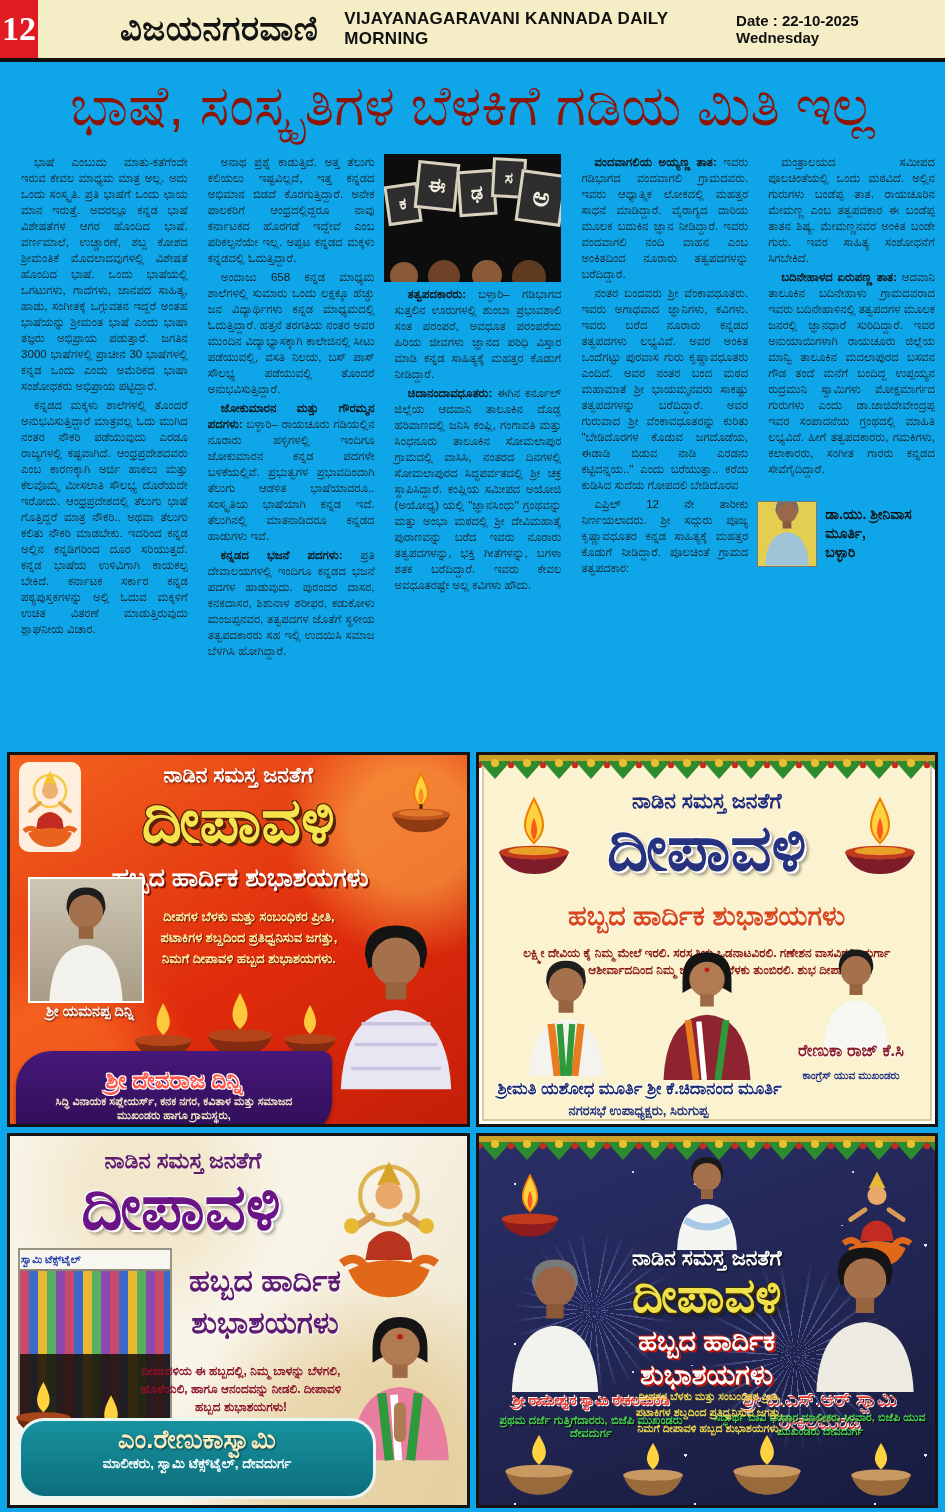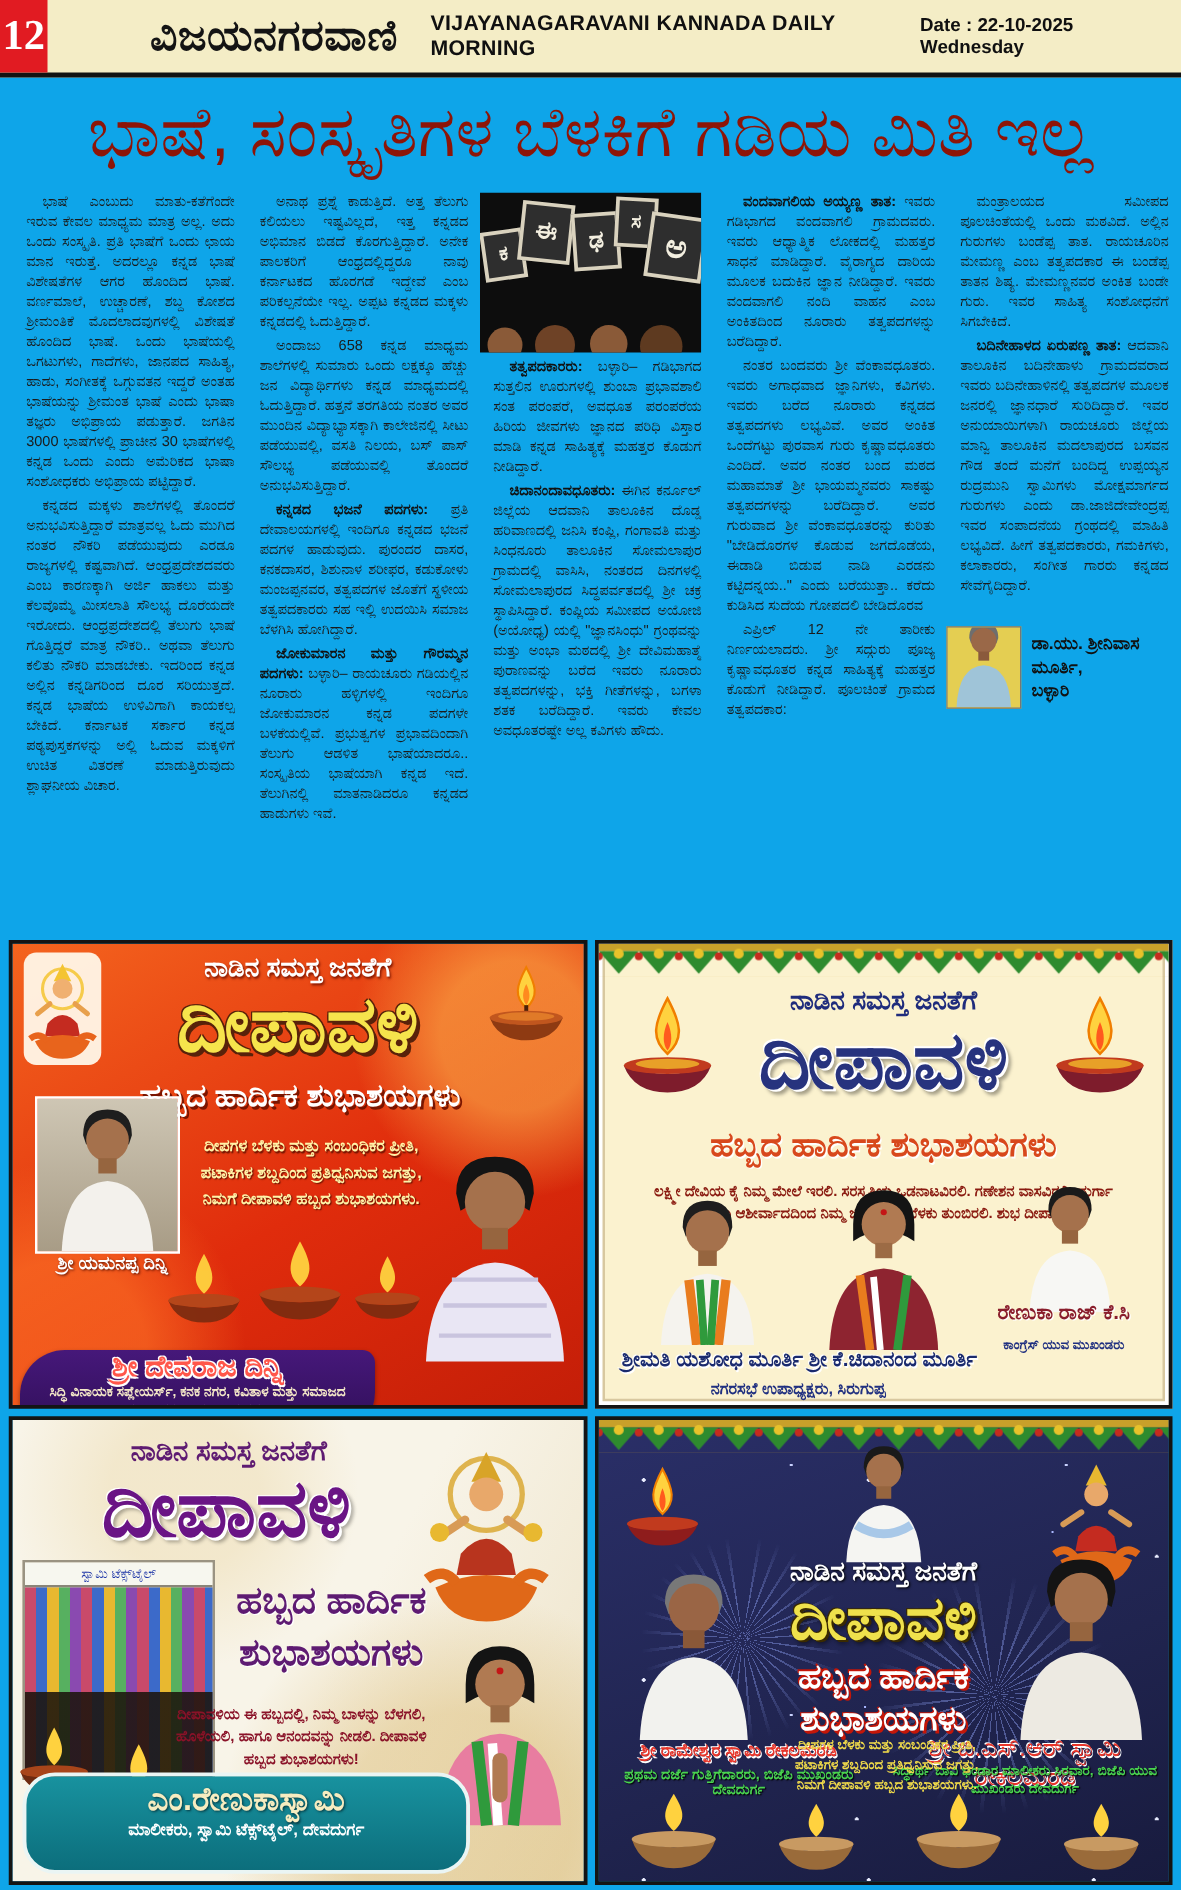--- a/index.html
+++ b/index.html
@@ -36,21 +36,21 @@
   
   .ad1{background:
       radial-gradient(circle at 88% 20%,rgba(255,190,80,.55) 0 60px,transparent 130px),
       radial-gradient(circle at 8% 88%,rgba(255,120,40,.6) 0 70px,transparent 150px),
       linear-gradient(150deg,#F4641E 0%,#E02C0C 55%,#C41E08 100%);}
   .ad1 .greeting{position:absolute;top:8px;left:0;width:100%;font-size:21px;font-weight:bold;color:#fff;text-shadow:1px 1px 2px #7a1500;}
   .ad1 .title{position:absolute;top:30px;left:0;width:100%;font-size:62px;font-weight:800;color:#F6E44C;text-shadow:3px 3px 0 #58220a,-1px -1px 0 #58220a,1px -1px 0 #58220a,-1px 1px 0 #58220a;}
   .ad1 .subtitle{position:absolute;top:108px;left:30px;width:400px;font-size:25px;font-weight:bold;color:#fff;text-shadow:2px 2px 0 #7a1500;}
   .ad1 .plabel{position:absolute;top:248px;left:0;width:160px;font-size:14.5px;font-weight:bold;color:#fff;text-shadow:1px 1px 2px #5a1000;text-align:center;}
   .ad1 .message{position:absolute;top:152px;left:148px;width:182px;font-size:13px;font-weight:bold;color:#FFF3A8;line-height:1.6;text-align:center;text-shadow:1px 1px 1px #6a1200;}
-  .ad1 .ribbon{position:absolute;left:6px;top:296px;width:284px;height:70px;background:linear-gradient(#46187A,#2E0E55);border-radius:36px 10px 36px 10px;box-shadow:0 2px 4px rgba(0,0,0,.4);padding-top:0;margin-top:29px;}
+  .ad1 .ribbon{position:absolute;left:6px;top:296px;width:316px;height:70px;background:linear-gradient(#46187A,#2E0E55);border-radius:36px 10px 36px 10px;box-shadow:0 2px 4px rgba(0,0,0,.4);padding-top:16px;}
   .ad1 .sp-name{font-size:23px;font-weight:800;color:#FF564A;text-align:center;text-shadow:1px 1px 0 #fff,-1px -1px 0 #fff,1px -1px 0 #fff,-1px 1px 0 #fff;}
   .ad1 .sp-desc{font-size:11px;font-weight:bold;color:#F5E9C8;text-align:center;line-height:1.25;padding:1px 18px 0 18px;}
   .ad1 .sp-place{font-size:11px;font-weight:bold;color:#F5E9C8;text-align:center;}
 
   
   .ad2{background:#FBF2CF;box-shadow:inset 0 0 0 3px #fff,inset 0 0 0 5px #d8c8a0;}
   .ad2 .greeting{position:absolute;top:34px;left:0;width:100%;font-size:21px;font-weight:bold;color:#1F2C7C;}
   .ad2 .title{position:absolute;top:56px;left:0;width:100%;font-size:64px;font-weight:800;color:#27337E;text-shadow:2px 2px 0 #fff,-1px -1px 0 #fff,4px 4px 3px rgba(0,0,0,.35);}
   .ad2 .subtitle{position:absolute;top:146px;left:0;width:100%;font-size:27px;font-weight:bold;color:#D8481C;text-shadow:1px 1px 0 #fff;}
   .ad2 .message{position:absolute;top:190px;left:6%;width:88%;font-size:12px;font-weight:bold;color:#8A1A10;line-height:1.45;text-align:center;}
@@ -66,21 +66,21 @@
       linear-gradient(118deg,#F8F4E8 55%,#EDE2C6 100%);}
   .ad3 .greeting{position:absolute;top:12px;left:18px;width:310px;font-size:22px;font-weight:bold;color:#5E1B72;text-align:center;}
   .ad3 .title{position:absolute;top:34px;left:-4px;width:350px;font-size:64px;font-weight:800;color:#6A1485;text-align:center;text-shadow:2px 2px 0 #fff,-1px -1px 0 #fff,4px 4px 3px rgba(0,0,0,.3);}
   .ad3 .sub1{position:absolute;top:128px;left:150px;width:210px;font-size:30px;font-weight:800;color:#5E1B72;text-align:center;text-shadow:1px 1px 0 #fff;}
   .ad3 .sub2{position:absolute;top:170px;left:150px;width:210px;font-size:30px;font-weight:800;color:#5E1B72;text-align:center;text-shadow:1px 1px 0 #fff;}
   .ad3 .message{position:absolute;top:226px;left:118px;width:226px;font-size:12px;font-weight:bold;color:#8A1228;line-height:1.5;text-align:center;}
   .ad3 .banner{position:absolute;left:8px;bottom:6px;width:352px;height:72px;background:linear-gradient(#18929F,#0C6E7C);border-radius:26px;border:3px solid #EAF5F4;padding-top:3px;}
   .ad3 .sp-name{font-size:26px;font-weight:800;color:#F6ECC0;text-align:center;text-shadow:1px 1px 2px #063840;}
   .ad3 .sp-desc{font-size:13.5px;font-weight:bold;color:#fff;text-align:center;margin-top:1px;}
   .shop{position:absolute;left:8px;top:112px;width:150px;height:172px;border:2px solid #9a9382;background:#D8CDB9;display:flex;flex-direction:column;}
-  .shop-sign{background:#F7F7EF;color:#2038A8;font-size:10.5px;font-weight:normal;text-align:center;padding:3px 1px;border-bottom:2px solid #8A8578;}
+  .shop-sign{background:#F7F7EF;color:#2038A8;font-size:10.5px;font-weight:bold;padding:3px 1px;border-bottom:2px solid #8A8578;}
   .shop-front{flex:1;background:
       linear-gradient(180deg,rgba(0,0,0,0) 0 55%,rgba(28,20,12,.88) 55% 100%),
       repeating-linear-gradient(90deg,#C94A6A 0 9px,#3C6AC9 9px 18px,#E8B830 18px 27px,#57B060 27px 36px,#8A4AB0 36px 45px);}
 
   
   .ad4{background:
       radial-gradient(circle 1.4px at 20% 30%,#E8ECFF 98%,transparent),
       radial-gradient(circle 1.2px at 70% 18%,#C9D2FF 98%,transparent),
       radial-gradient(circle 1px at 42% 64%,#AAB8FF 98%,transparent),
       radial-gradient(circle 1.4px at 86% 52%,#E8ECFF 98%,transparent),
@@ -121,22 +121,22 @@
   <div class="article">
 
     <div class="col">
       <p>ಭಾಷೆ ಎಂಬುದು ಮಾತು-ಕತೆಗೆಂದೇ ಇರುವ ಕೇವಲ ಮಾಧ್ಯಮ ಮಾತ್ರ ಅಲ್ಲ. ಅದು ಒಂದು ಸಂಸ್ಕೃತಿ. ಪ್ರತಿ ಭಾಷೆಗೆ ಒಂದು ಛಾಯ ಮಾನ ಇರುತ್ತೆ. ಅದರಲ್ಲೂ ಕನ್ನಡ ಭಾಷೆ ವಿಶೇಷತೆಗಳ ಆಗರ ಹೊಂದಿದ ಭಾಷೆ. ವರ್ಣಮಾಲೆ, ಉಚ್ಚಾರಣೆ, ಶಬ್ದ ಕೋಶದ ಶ್ರೀಮಂತಿಕೆ ಮೊದಲಾದವುಗಳಲ್ಲಿ ವಿಶೇಷತೆ ಹೊಂದಿದ ಭಾಷೆ. ಒಂದು ಭಾಷೆಯಲ್ಲಿ ಒಗಟುಗಳು, ಗಾದೆಗಳು, ಜಾನಪದ ಸಾಹಿತ್ಯ, ಹಾಡು, ಸಂಗೀತಕ್ಕೆ ಒಗ್ಗುವತನ ಇದ್ದರೆ ಅಂತಹ ಭಾಷೆಯನ್ನು ಶ್ರೀಮಂತ ಭಾಷೆ ಎಂದು ಭಾಷಾ ತಜ್ಞರು ಅಭಿಪ್ರಾಯ ಪಡುತ್ತಾರೆ. ಜಗತಿನ 3000 ಭಾಷೆಗಳಲ್ಲಿ ಪ್ರಾಚೀನ 30 ಭಾಷೆಗಳಲ್ಲಿ ಕನ್ನಡ ಒಂದು ಎಂದು ಅಮೆರಿಕದ ಭಾಷಾ ಸಂಶೋಧಕರು ಅಭಿಪ್ರಾಯ ಪಟ್ಟಿದ್ದಾರೆ.</p>
       <p>ಕನ್ನಡದ ಮಕ್ಕಳು ಶಾಲೆಗಳಲ್ಲಿ ತೊಂದರೆ ಅನುಭವಿಸುತ್ತಿದ್ದಾರೆ ಮಾತ್ರವಲ್ಲ ಓದು ಮುಗಿದ ನಂತರ ನೌಕರಿ ಪಡೆಯುವುದು ಎರಡೂ ರಾಜ್ಯಗಳಲ್ಲಿ ಕಷ್ಟವಾಗಿದೆ. ಆಂಧ್ರಪ್ರದೇಶದವರು ಎಂಬ ಕಾರಣಕ್ಕಾಗಿ ಅರ್ಜಿ ಹಾಕಲು ಮತ್ತು ಕೆಲವೊಮ್ಮೆ ಮೀಸಲಾತಿ ಸೌಲಭ್ಯ ದೊರೆಯದೇ ಇರೋದು. ಆಂಧ್ರಪ್ರದೇಶದಲ್ಲಿ ತೆಲುಗು ಭಾಷೆ ಗೊತ್ತಿದ್ದರೆ ಮಾತ್ರ ನೌಕರಿ.. ಅಥವಾ ತೆಲುಗು ಕಲಿತು ನೌಕರಿ ಮಾಡಬೇಕು. ಇದರಿಂದ ಕನ್ನಡ ಅಲ್ಲಿನ ಕನ್ನಡಿಗರಿಂದ ದೂರ ಸರಿಯುತ್ತದೆ. ಕನ್ನಡ ಭಾಷೆಯ ಉಳಿವಿಗಾಗಿ ಕಾಯಕಲ್ಪ ಬೇಕಿದೆ. ಕರ್ನಾಟಕ ಸರ್ಕಾರ ಕನ್ನಡ ಪಠ್ಯಪುಸ್ತಕಗಳನ್ನು ಅಲ್ಲಿ ಓದುವ ಮಕ್ಕಳಿಗೆ ಉಚಿತ ವಿತರಣೆ ಮಾಡುತ್ತಿರುವುದು ಶ್ಲಾಘನೀಯ ವಿಚಾರ.</p>
     </div>
 
     <div class="col">
       <p>ಅನಾಥ ಪ್ರಶ್ನೆ ಕಾಡುತ್ತಿದೆ. ಅತ್ತ ತೆಲುಗು ಕಲಿಯಲು ಇಷ್ಟವಿಲ್ಲದೆ, ಇತ್ತ ಕನ್ನಡದ ಅಭಿಮಾನ ಬಿಡದೆ ಕೊರಗುತ್ತಿದ್ದಾರೆ. ಅನೇಕ ಪಾಲಕರಿಗೆ ಆಂಧ್ರದಲ್ಲಿದ್ದರೂ ನಾವು ಕರ್ನಾಟಕದ ಹೊರಗಡೆ ಇದ್ದೇವೆ ಎಂಬ ಪರಿಕಲ್ಪನೆಯೇ ಇಲ್ಲ. ಅಪ್ಪಟ ಕನ್ನಡದ ಮಕ್ಕಳು ಕನ್ನಡದಲ್ಲಿ ಓದುತ್ತಿದ್ದಾರೆ.</p>
       <p>ಅಂದಾಜು 658 ಕನ್ನಡ ಮಾಧ್ಯಮ ಶಾಲೆಗಳಲ್ಲಿ ಸುಮಾರು ಒಂದು ಲಕ್ಷಕ್ಕೂ ಹೆಚ್ಚು ಜನ ವಿದ್ಯಾರ್ಥಿಗಳು ಕನ್ನಡ ಮಾಧ್ಯಮದಲ್ಲಿ ಓದುತ್ತಿದ್ದಾರೆ. ಹತ್ತನೆ ತರಗತಿಯ ನಂತರ ಅವರ ಮುಂದಿನ ವಿದ್ಯಾಭ್ಯಾಸಕ್ಕಾಗಿ ಕಾಲೇಜಿನಲ್ಲಿ ಸೀಟು ಪಡೆಯುವಲ್ಲಿ, ವಸತಿ ನಿಲಯ, ಬಸ್ ಪಾಸ್ ಸೌಲಭ್ಯ ಪಡೆಯುವಲ್ಲಿ ತೊಂದರೆ ಅನುಭವಿಸುತ್ತಿದ್ದಾರೆ.</p>
+      <p><b class="sh">ಜೋಕುಮಾರನ ಮತ್ತು ಗೌರಮ್ಮನ ಪದಗಳು:</b> <span>ಬಳ್ಳಾರಿ– ರಾಯಚೂರು ಗಡಿಯಲ್ಲಿನ ನೂರಾರು ಹಳ್ಳಿಗಳಲ್ಲಿ ಇಂದಿಗೂ ಜೋಕುಮಾರನ ಕನ್ನಡ ಪದಗಳೇ ಬಳಕೆಯಲ್ಲಿವೆ. ಪ್ರಭುತ್ವಗಳ ಪ್ರಭಾವದಿಂದಾಗಿ ತೆಲುಗು ಆಡಳಿತ ಭಾಷೆಯಾದರೂ.. ಸಂಸ್ಕೃತಿಯ ಭಾಷೆಯಾಗಿ ಕನ್ನಡ ಇದೆ. ತೆಲುಗಿನಲ್ಲಿ ಮಾತನಾಡಿದರೂ ಕನ್ನಡದ ಹಾಡುಗಳು ಇವೆ.</span></p>
       <p><b class="sh">ಕನ್ನಡದ ಭಜನೆ ಪದಗಳು:</b> <span>ಪ್ರತಿ ದೇವಾಲಯಗಳಲ್ಲಿ ಇಂದಿಗೂ ಕನ್ನಡದ ಭಜನೆ ಪದಗಳ ಹಾಡುವುದು. ಪುರಂದರ ದಾಸರ, ಕನಕದಾಸರ, ಶಿಶುನಾಳ ಶರೀಫರ, ಕಡುಕೋಳು ಮಂಜಪ್ಪನವರ, ತತ್ವಪದಗಳ ಜೊತೆಗೆ ಸ್ಥಳೀಯ ತತ್ವಪದಕಾರರು ಸಹ ಇಲ್ಲಿ ಉದಯಿಸಿ ಸಮಾಜ ಬೆಳಗಿಸಿ ಹೋಗಿದ್ದಾರೆ.</span></p>
-      <p><b class="sh">ಜೋಕುಮಾರನ ಮತ್ತು ಗೌರಮ್ಮನ ಪದಗಳು:</b> <span>ಬಳ್ಳಾರಿ– ರಾಯಚೂರು ಗಡಿಯಲ್ಲಿನ ನೂರಾರು ಹಳ್ಳಿಗಳಲ್ಲಿ ಇಂದಿಗೂ ಜೋಕುಮಾರನ ಕನ್ನಡ ಪದಗಳೇ ಬಳಕೆಯಲ್ಲಿವೆ. ಪ್ರಭುತ್ವಗಳ ಪ್ರಭಾವದಿಂದಾಗಿ ತೆಲುಗು ಆಡಳಿತ ಭಾಷೆಯಾದರೂ.. ಸಂಸ್ಕೃತಿಯ ಭಾಷೆಯಾಗಿ ಕನ್ನಡ ಇದೆ. ತೆಲುಗಿನಲ್ಲಿ ಮಾತನಾಡಿದರೂ ಕನ್ನಡದ ಹಾಡುಗಳು ಇವೆ.</span></p>
     </div>
 
     <div class="col">
       <div class="article-photo">
         <div class="slate" style="left:2px;top:30px;width:28px;height:34px;transform:rotate(-8deg);font-size:16px;">
             <span>ಕ</span>
           </div>
         <div class="slate" style="left:32px;top:8px;width:36px;height:42px;transform:rotate(6deg);font-size:20px;">
             <span>ಈ</span>
           </div>

